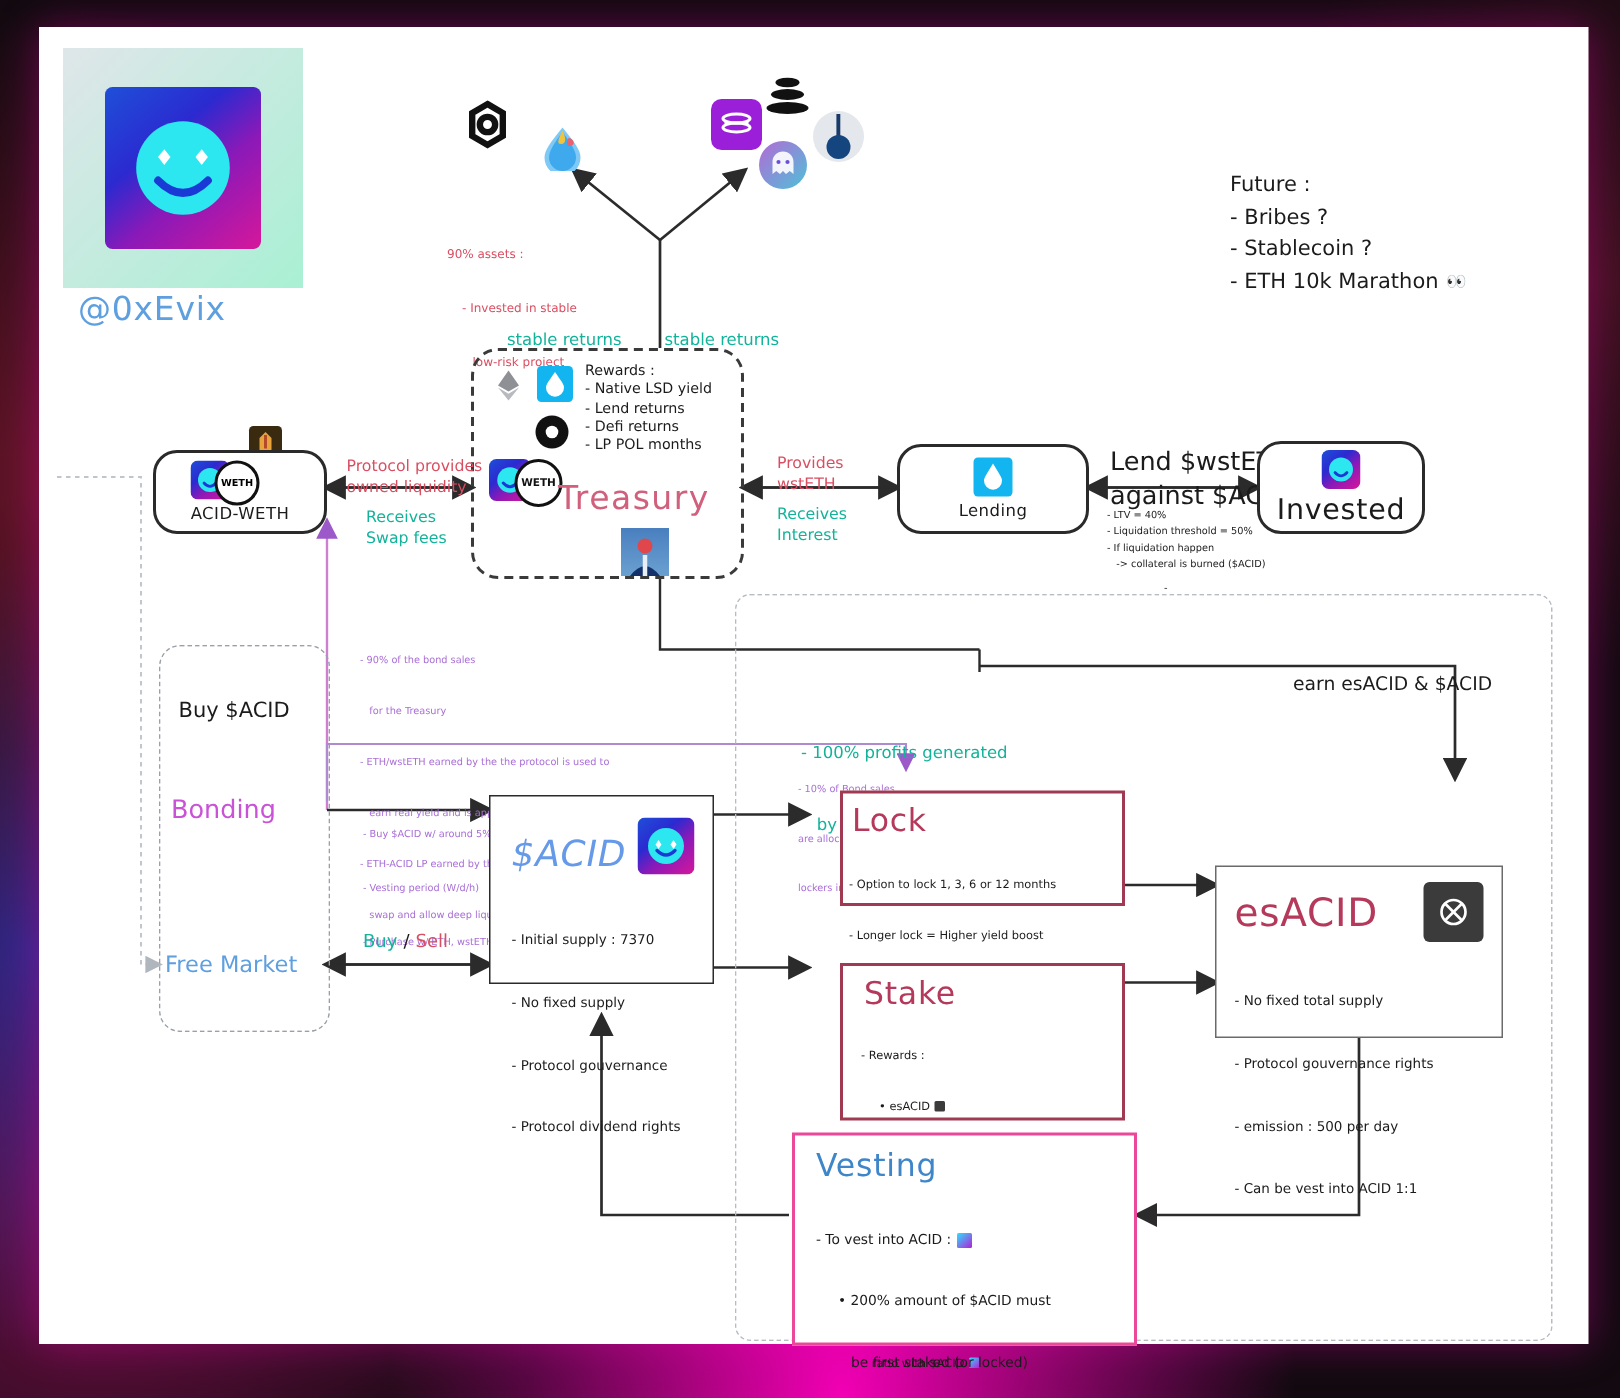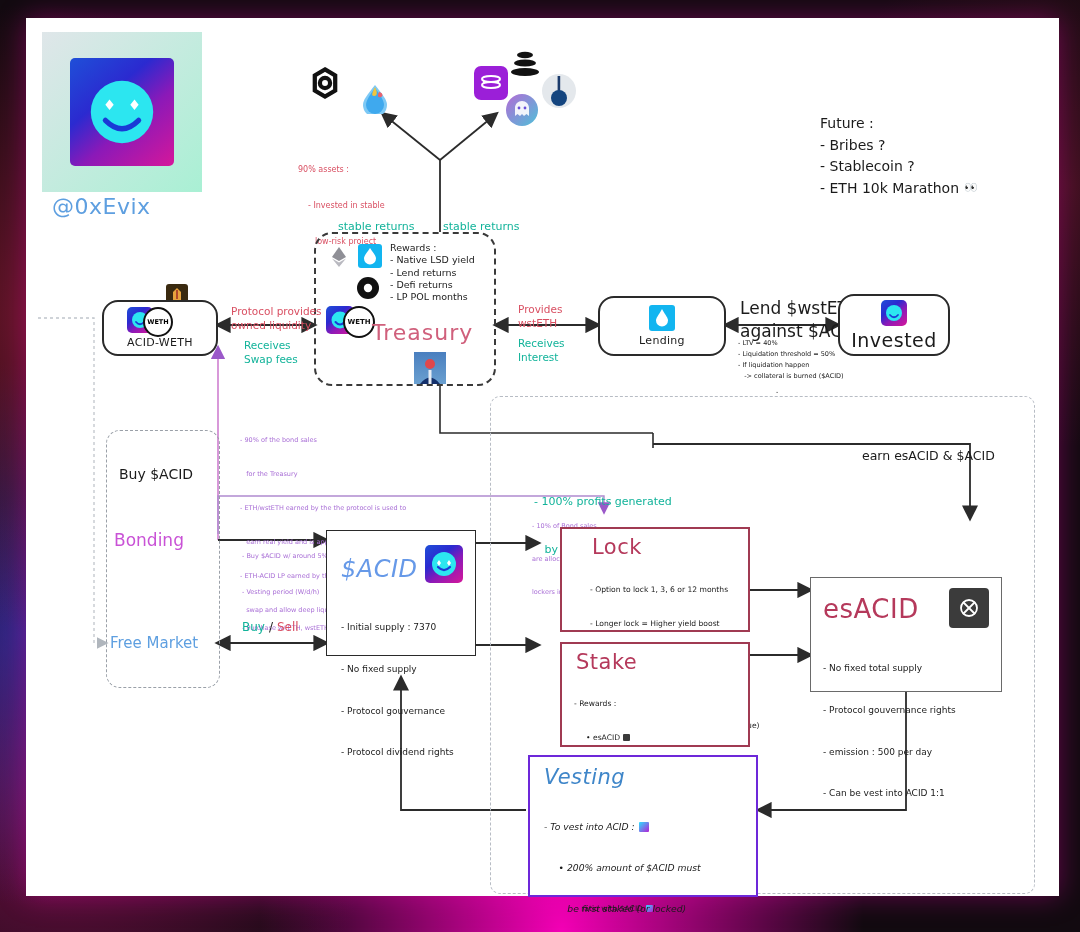--- a/index.html
+++ b/index.html
@@ -46,21 +46,21 @@
   .node-label{font-size:11px;color:#1b1b1b;margin-top:3px;letter-spacing:.3px;}
   .node-label.big{font-size:19px;letter-spacing:.5px;}
 
   .dashbox{position:absolute;border:2px dashed #3a3a3a;border-radius:18px;box-sizing:border-box;}
   .dashbox.thin{border:1px dashed #9aa0a8;border-radius:14px;}
   .dashbox.grey{border:1px dashed #b7bcc4;border-radius:10px;}
 
   .cardbox{position:absolute;background:#fff;box-sizing:border-box;}
   .card-lock{border:2px solid #a03a52;}
   .card-stake{border:2px solid #a03a52;}
-  .card-vest{border:2px solid #6d28d9;font-style:italic;}
+  .card-vest{border:2px solid #ec4899;}
   .card-es{border:1.6px solid #6a6a6a;}
   .card-acid{border:1.6px solid #2a2a2a;}
 
   .title-lock,.title-stake{font-size:21px;color:#b5395b;letter-spacing:.5px;}
   .title-vest{font-size:21px;color:#3f86c9;letter-spacing:.5px;}
   .title-es{font-size:26px;color:#b5395b;letter-spacing:.5px;}
   .title-acid{font-size:24px;color:#6699e8;font-style:italic;letter-spacing:.5px;}
   .title-treasury{font-size:22px;color:#d0607c;letter-spacing:1px;}
 
   .bullets{font-size:10.5px;color:#1b1b1b;line-height:1.42;white-space:pre;}
@@ -378,21 +378,21 @@
       </div>
     </div>
     <div class="bullets" style="padding:10px 0 0 14px;align-self:flex-start;font-size:9px;line-height:1.55;">
       <div>- Initial supply : 7370</div>
       <div>- No fixed supply</div>
       <div>- Protocol gouvernance</div>
       <div>- Protocol dividend rights</div>
     </div>
   </div>
 
-  <div class="cardbox card-lock" style="left:534px;top:509px;width:190px;height:105px;padding:6px 24px;">
+  <div class="cardbox card-lock" style="left:534px;top:509px;width:190px;height:77px;padding:6px 0;">
     <div class="title-lock" style="margin:0 0 2px 6px;">Lock</div>
     <div class="bullets" style="font-size:7.6px;line-height:1.5;padding-left:4px;">
       <div>- Option to lock 1, 3, 6 or 12 months</div>
       <div>- Longer lock = Higher yield boost</div>
       <div>- rewards :</div>
       <div style="display:flex;align-items:center;gap:3px;">
         <span>     • esACID</span>
         <span class="sq sq-dark" style="width:7px;height:7px;"></span>
       </div>
       <div style="display:flex;align-items:center;gap:3px;">

